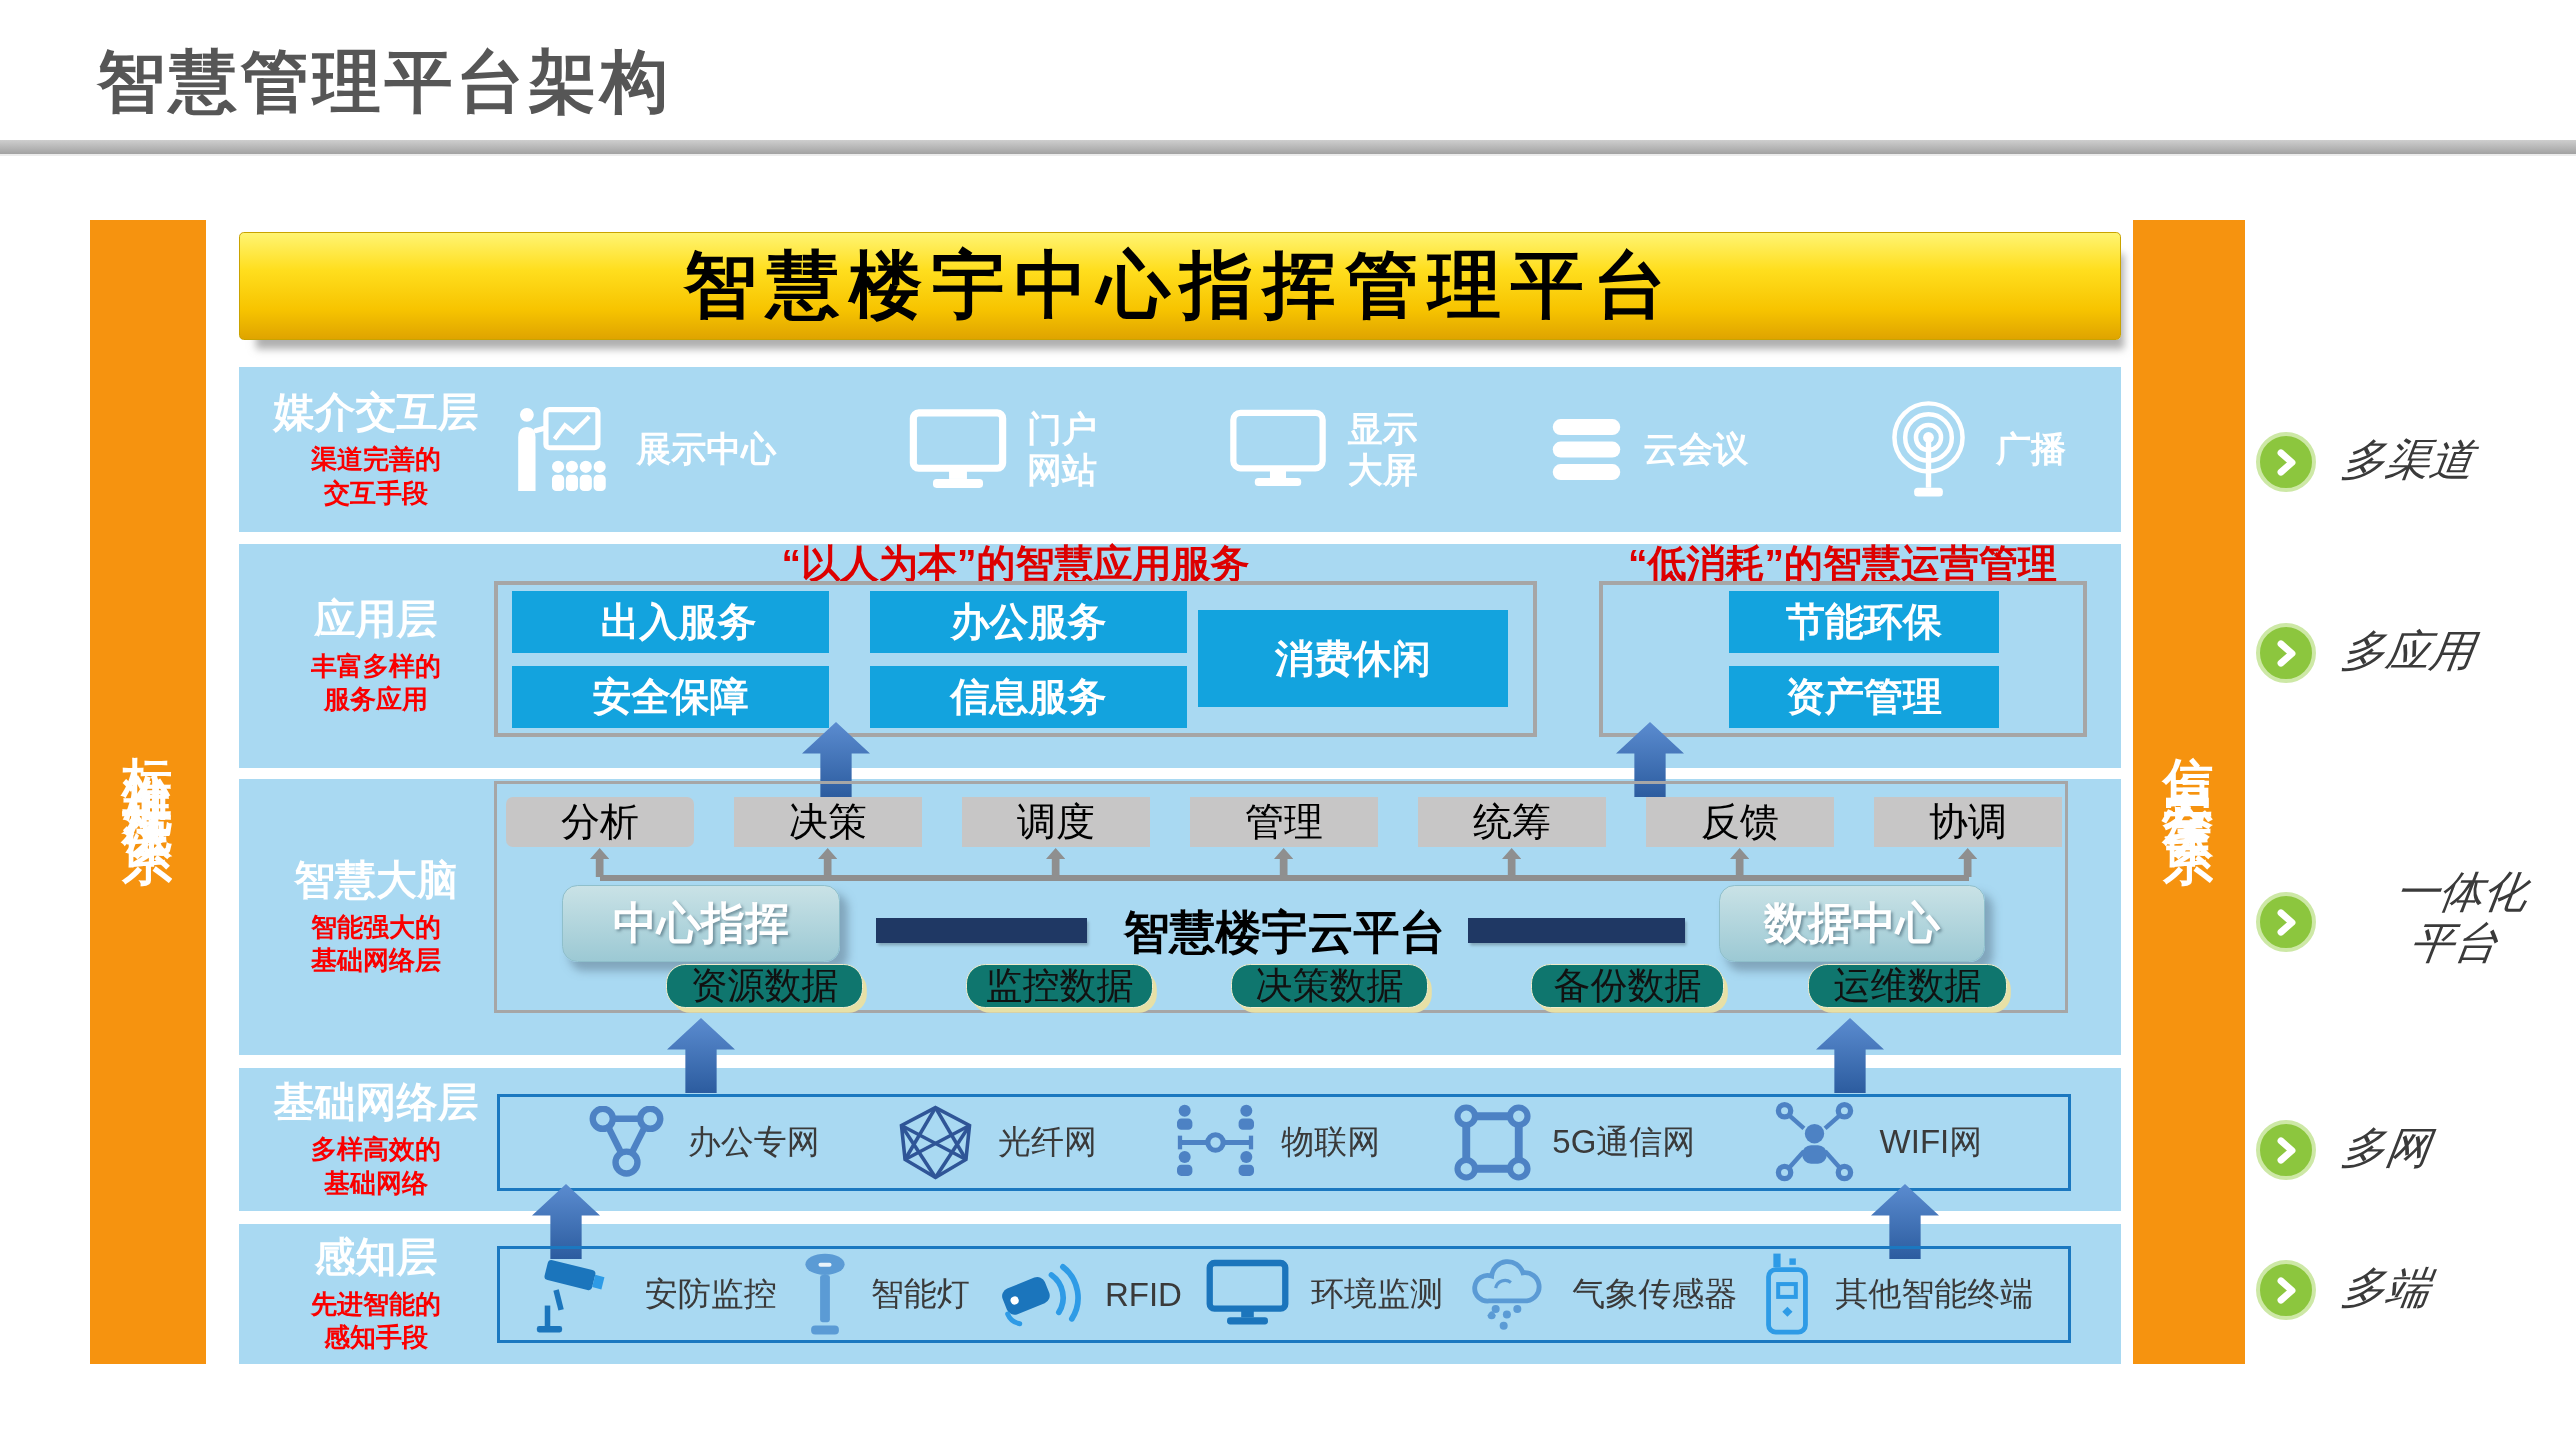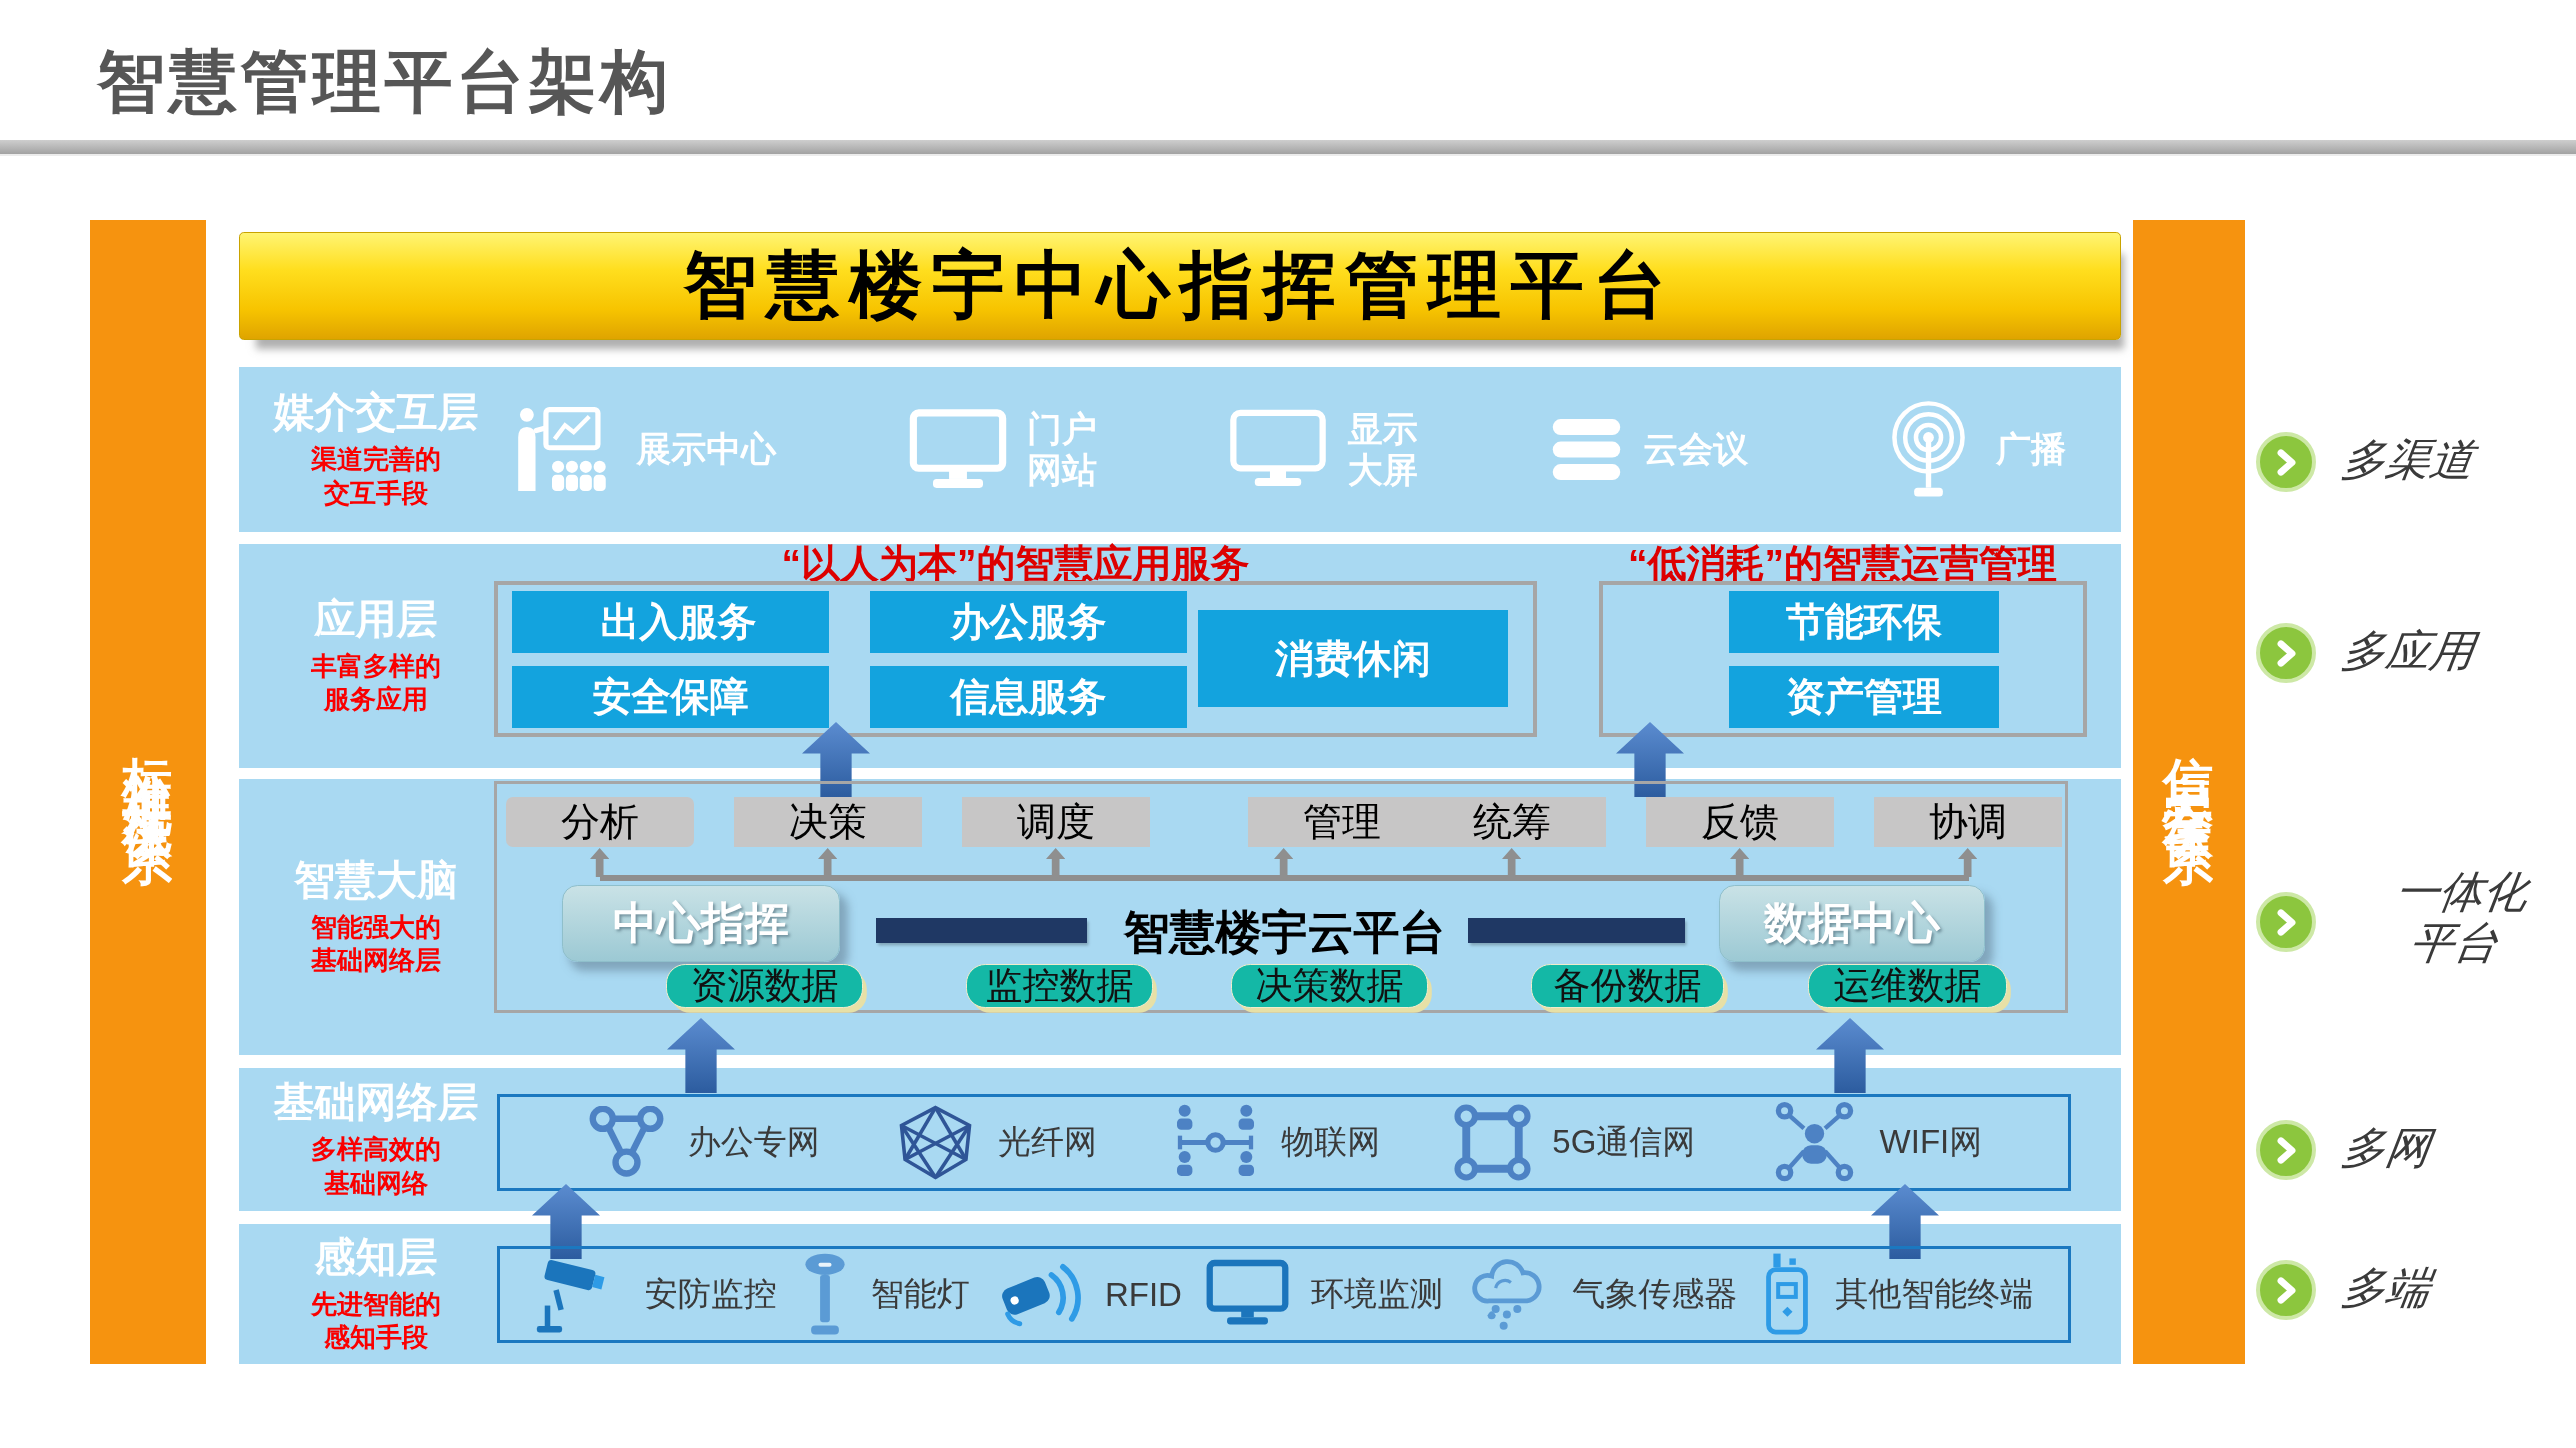--- a/index.html
+++ b/index.html
@@ -51,21 +51,21 @@
   .mini-arrow { position:absolute; top:848px; width:19.3px; height:29px; background:#8F8F8F;
                 clip-path:polygon(50% 0,100% 38%,70% 38%,70% 100%,30% 100%,30% 38%,0 38%); }
 
   .teal-btn { position:absolute; top:885px; height:77px; border-radius:15.5px;
               background:linear-gradient(180deg,#C9E2E6 0%,#9CC9D4 100%); border:1px solid #8FBFCB;
               box-shadow:7.7px 8.7px 8.7px rgba(90,115,135,.5); color:#fff; font-weight:bold; font-size:44px;
               display:flex; align-items:center; justify-content:center; text-shadow:1.9px 1.9px 2.9px rgba(70,100,115,.6); }
   .navy-bar { position:absolute; top:918px; height:25px; background:#1F3864; box-shadow:1.9px 2.9px 2.9px rgba(0,0,0,.25); }
   .platform-title { position:absolute; left:1101px; top:902px; width:367px; text-align:center;
                     font-size:46px; font-weight:bold; color:#000; }
-  .data-tab { position:absolute; top:964px; height:44px; background:#14b8a6; border:1.9px solid #F1ECCB;
+  .data-tab { position:absolute; top:964px; height:44px; background:#0f766e; border:1.9px solid #F1ECCB;
               border-radius:19.3px; box-shadow:4.8px 5.8px 0 -1px #E7E0A6; color:#111; font-size:37px;
               display:flex; align-items:center; justify-content:center; }
 
   .net-panel { position:absolute; border:3.9px solid #1B78C0; display:flex; align-items:center;
                justify-content:space-evenly; padding:0 11.6px; }
   .net-item { display:flex; align-items:center; gap:21px; }
   .net-item .nl { color:#3A3A3A; font-size:33px; font-weight:500; }
 
   .big-arrow { position:absolute; width:68px; height:75px;
                background:linear-gradient(180deg,#5B8CD0 0%,#2C5C9F 100%);
@@ -215,21 +215,21 @@
   <div class="svc-btn" style="left:1729px;top:666px;width:270px;height:62px;">资产管理</div>
 
   <div class="big-arrow" style="left:802px;top:722px;"></div>
   <div class="big-arrow" style="left:1616px;top:722px;"></div>
 
   <div class="gray-panel" style="left:494px;top:781px;width:1574px;height:232px;border-width:3.9px;"></div>
 
   <div class="fn-btn" style="left:506px;border-radius:7px;">分析</div>
   <div class="fn-btn" style="left:734px;">决策</div>
   <div class="fn-btn" style="left:962px;">调度</div>
-  <div class="fn-btn" style="left:1248px;">管理</div>
+  <div class="fn-btn" style="left:1190px;">管理</div>
   <div class="fn-btn" style="left:1418px;">统筹</div>
   <div class="fn-btn" style="left:1646px;">反馈</div>
   <div class="fn-btn" style="left:1874px;">协调</div>
 
   <div class="dist-line"></div>
   <div class="mini-arrow" style="left:590px;"></div>
   <div class="mini-arrow" style="left:818px;"></div>
   <div class="mini-arrow" style="left:1046px;"></div>
   <div class="mini-arrow" style="left:1274px;"></div>
   <div class="mini-arrow" style="left:1502px;"></div>

